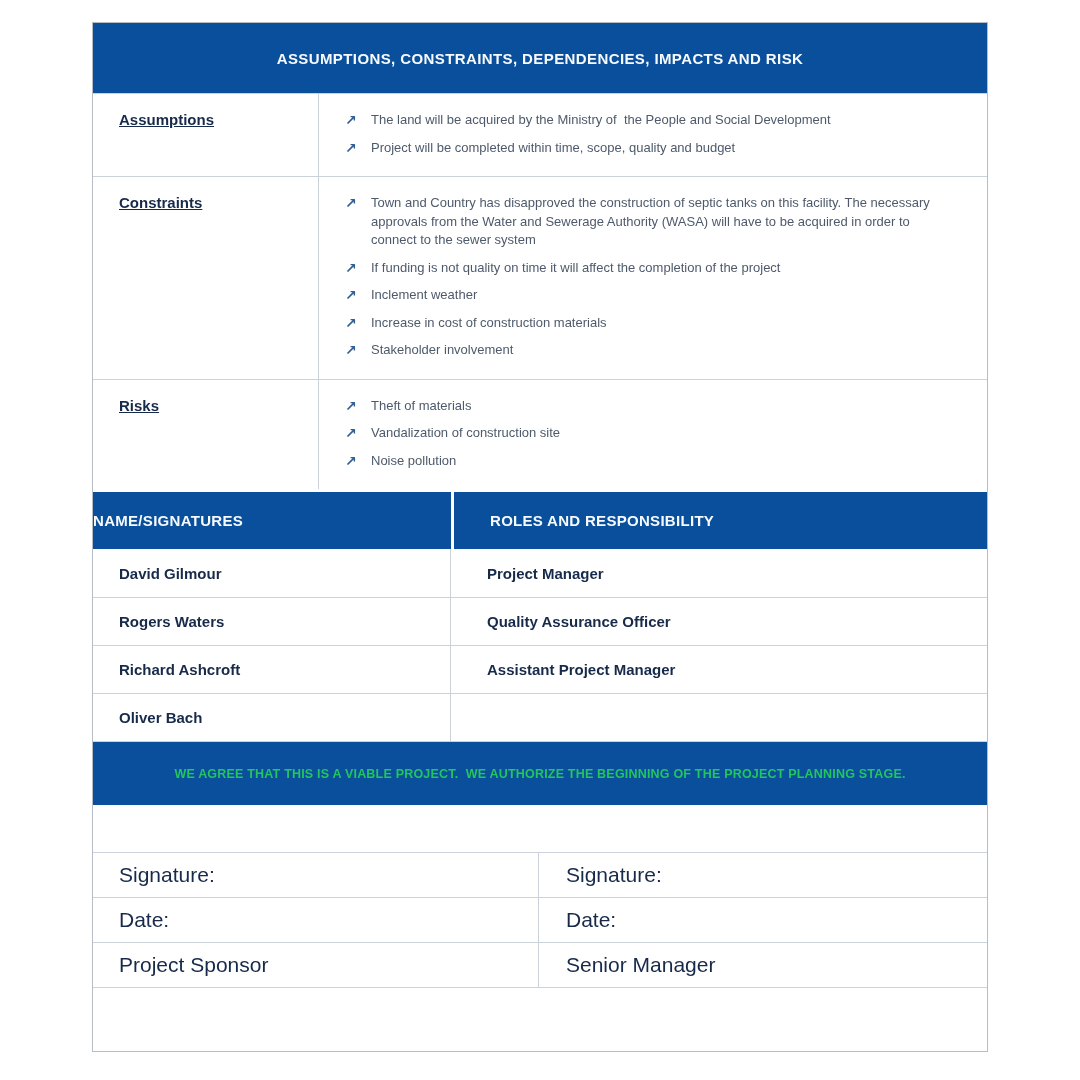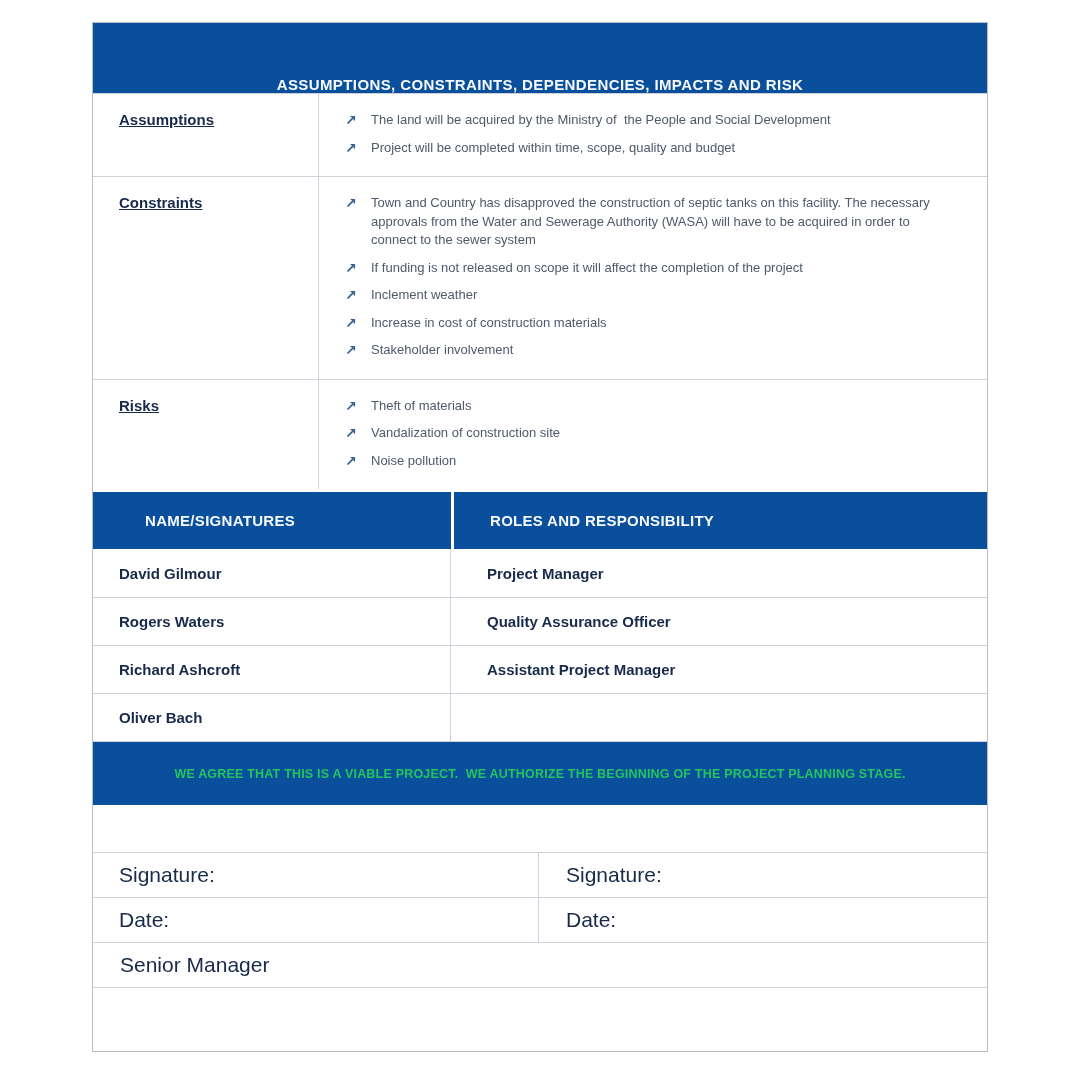--- a/index.html
+++ b/index.html
@@ -10,21 +10,21 @@
     -webkit-font-smoothing:antialiased;
   }
   .doc {
     position:absolute; left:92px; top:22px; width:896px; height:1030px;
     background:#ffffff; border:1px solid #b6bdc7;
     display:flex; flex-direction:column;
   }
   
   .title-bar {
     height:70px; background:#0a4f9c; color:#f7fafd;
-    display:flex; align-items:flex-end; justify-content:center;
+    display:flex; align-items:center; justify-content:center;
     font-weight:bold; font-size:15px; letter-spacing:0.4px;
   }
   
   .s1-row { display:flex; border-top:1px solid #ccd2d9; }
   .row-assumptions { min-height:66px; }
   .row-constraints { min-height:190px; }
   .row-risks { min-height:94px; }
   .s1-label {
     width:226px; flex:0 0 226px; border-right:1px solid #ccd2d9;
     padding:17px 10px 0 26px;
@@ -38,21 +38,21 @@
   }
   .bullet .btext {
     color:#4e5a6b; font-size:13px; line-height:18.5px; white-space:pre-wrap;
   }
   
   .names-header { display:flex; height:60px; border-top:3px solid #ffffff; }
   .nh-cell {
     background:#0a4f9c; color:#f7fafd; font-weight:bold; font-size:15px;
     letter-spacing:0.3px; display:flex; align-items:center;
   }
-  .nh-left { width:358px; flex:0 0 358px; padding-left:52px; }
+  .nh-left { width:358px; flex:0 0 358px; }
   .nh-gap { width:3px; flex:0 0 3px; background:#ffffff; }
   .nh-right { flex:1; padding-left:36px; }
   .n-row { display:flex; height:48px; align-items:stretch; }
   .n-row + .n-row { border-top:1px solid #ccd2d9; }
   .n-cell {
     display:flex; align-items:center;
     color:#172a4a; font-weight:bold; font-size:15px;
   }
   .n-left { width:358px; flex:0 0 358px; padding-left:26px; border-right:1px solid #ccd2d9; }
   .n-right { flex:1; padding-left:36px; }
@@ -99,21 +99,21 @@
 
   <div class="s1-row row-constraints">
     <div class="s1-label">Constraints</div>
     <div class="s1-content">
       <div class="bullet">
         <span class="arrow">↗</span>
         <span class="btext">Town and Country has disapproved the construction of septic tanks on this facility. The necessary approvals from the Water and Sewerage Authority (WASA) will have to be acquired in order to connect to the sewer system</span>
       </div>
       <div class="bullet">
         <span class="arrow">↗</span>
-        <span class="btext">If funding is not released on scope it will affect the completion of the project</span>
+        <span class="btext">If funding is not quality on time it will affect the completion of the project</span>
       </div>
       <div class="bullet">
         <span class="arrow">↗</span>
         <span class="btext">Inclement weather</span>
       </div>
       <div class="bullet">
         <span class="arrow">↗</span>
         <span class="btext">Increase in cost of construction materials</span>
       </div>
       <div class="bullet">
@@ -175,18 +175,19 @@
 
   <div class="sig-row">
     <div class="sig-cell sig-left">Signature:</div>
     <div class="sig-cell sig-right">Signature:</div>
   </div>
   <div class="sig-row">
     <div class="sig-cell sig-left">Date:</div>
     <div class="sig-cell sig-right">Date:</div>
   </div>
   <div class="sig-row">
+    <div class="sig-cell sig-left">Project Sponsor</div>
     <div class="sig-cell sig-right">Senior Manager</div>
   </div>
 
   <div class="bottom-cell"></div>
 
 </div>
 
 </body></html>

